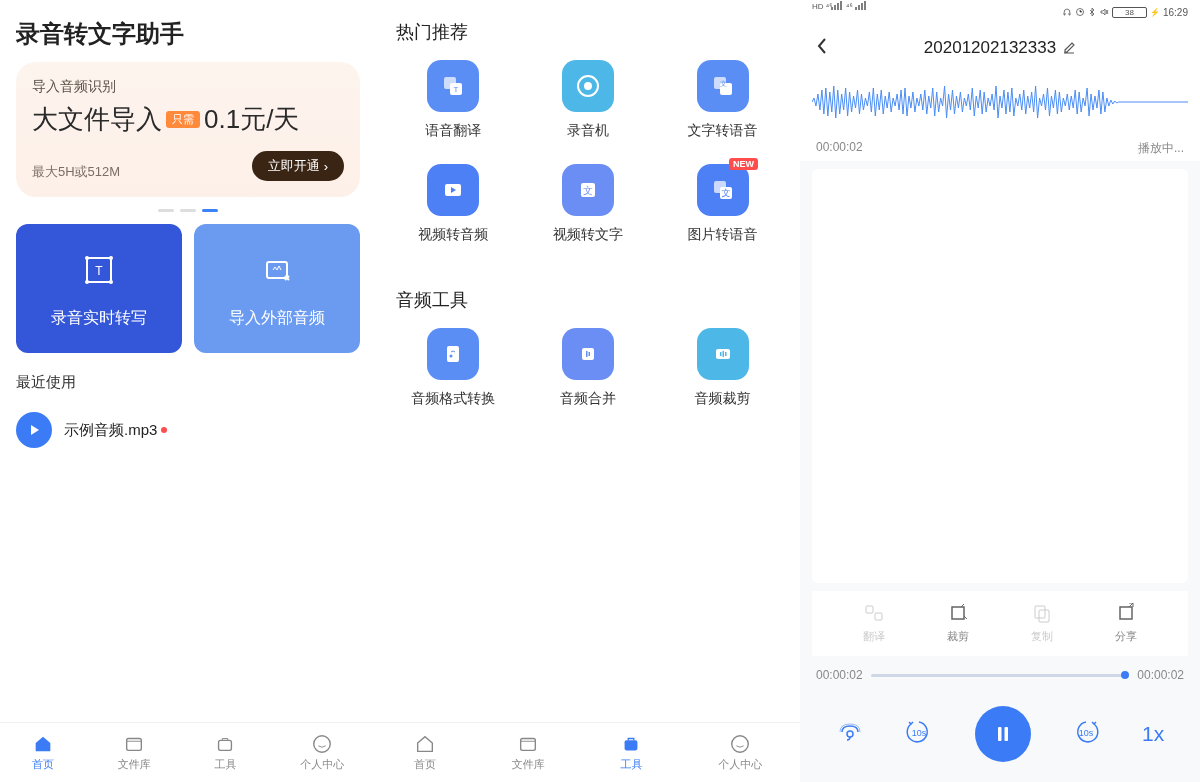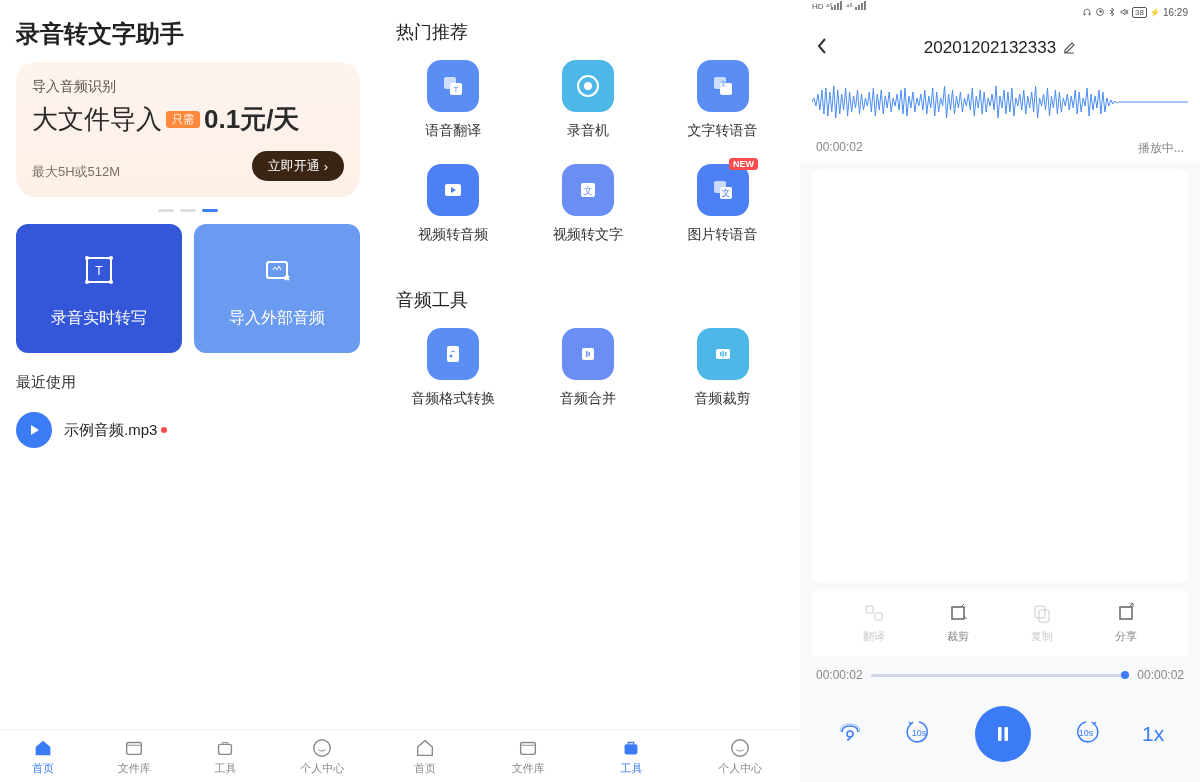--- a/index.html
+++ b/index.html
@@ -9,21 +9,21 @@
 .panel2 { width: 424px; }
 .panel3 { width: 400px; background: #f8f9fb; }
 
 
 .p1-title { font-size: 24px; font-weight: 600; padding: 18px 16px 12px; color: #222; }
 .promo-card { margin: 0 16px; background: linear-gradient(180deg, #fdf4ee 0%, #fdf0e8 100%); border-radius: 20px; padding: 16px; position: relative; overflow: hidden; }
 .promo-sub { font-size: 14px; color: #5a5148; }
 .promo-main { display: flex; align-items: center; margin-top: 6px; }
 .promo-big { font-size: 26px; font-weight: 500; color: #2a2a2a; }
 .promo-tag { background: #ff8a3c; color: #fff; font-size: 11px; padding: 1px 6px; border-radius: 3px; margin-left: 4px; }
-.promo-price { font-size: 26px; font-weight: 700; color: #2a2a2a; margin-left: 4px; }
+.promo-price { font-size: 26px; font-weight: 400; color: #2a2a2a; margin-left: 4px; }
 .promo-bottom { display: flex; justify-content: space-between; align-items: flex-end; margin-top: 14px; }
 .promo-limit { font-size: 13px; color: #7a6f64; }
 .promo-btn { background: #3a2414; color: #fff; border-radius: 16px; padding: 6px 16px; font-size: 13px; display: flex; align-items: center; gap: 4px; }
 .dots { display: flex; justify-content: center; gap: 6px; margin: 12px 0; }
 .dot { width: 16px; height: 3px; background: #ddd; border-radius: 2px; }
 .dot.active { background: #3b82f6; }
 .two-cards { display: flex; gap: 12px; padding: 0 16px; }
 .big-card { flex: 1; border-radius: 12px; padding: 24px 0; text-align: center; color: #fff; }
 .big-card.dark { background: #3456d8; }
 .big-card.light { background: #6b9bf0; }
@@ -31,21 +31,21 @@
 .big-card-label { font-size: 16px; }
 .recent-title { font-size: 15px; color: #333; padding: 20px 16px 12px; }
 .file-row { display: flex; align-items: center; padding: 8px 16px; gap: 12px; justify-content: flex-end; }
 .play-circle { width: 36px; height: 36px; background: #3b7cf6; border-radius: 50%; display: flex; align-items: center; justify-content: center; }
 .file-info { flex: 1; }
 .file-name { font-size: 15px; color: #222; display: flex; align-items: center; gap: 4px; }
 .red-dot { width: 6px; height: 6px; background: #ff4d4d; border-radius: 50%; }
 .file-meta { font-size: 12px; color: #999; margin-top: 2px; }
 
 
-.bottom-nav { position: absolute; bottom: 0; left: 0; right: 0; height: 53px; display: flex; justify-content: space-around; align-items: center; border-top: 1px solid #f0f0f0; background: #fff; }
+.bottom-nav { position: absolute; bottom: 0; left: 0; right: 0; height: 60px; display: flex; justify-content: space-around; align-items: center; border-top: 1px solid #f0f0f0; background: #fff; }
 .nav-item { display: flex; flex-direction: column; align-items: center; gap: 2px; color: #888; font-size: 11px; }
 .nav-item.active { color: #3b7cf6; }
 .nav-icon { width: 22px; height: 22px; }
 
 
 .section-title { font-size: 18px; font-weight: 500; padding: 20px 20px 16px; color: #222; }
 .grid { display: flex; flex-wrap: wrap; padding: 0 10px; }
 .grid-item { width: 33.33%; text-align: center; margin-bottom: 24px; position: relative; }
 .grid-icon { width: 52px; height: 52px; border-radius: 14px; margin: 0 auto 10px; display: flex; align-items: center; justify-content: center; }
 .grid-label { font-size: 14px; color: #333; }
@@ -316,21 +316,21 @@
       <svg width="10" height="10" viewBox="0 0 10 10">
           <circle cx="5" cy="5" r="3.5" fill="none" stroke="#555" stroke-width="0.8"></circle>
           <path d="M5 3 V5 H7" stroke="#555" stroke-width="0.8"></path>
         </svg>
       <svg width="8" height="10" viewBox="0 0 8 10">
           <path d="M4 1 L6 3 L2 7 M2 3 L6 7 L4 9 V1" stroke="#555" fill="none" stroke-width="0.8"></path>
         </svg>
       <svg width="10" height="10" viewBox="0 0 10 10">
           <path d="M2 4 H4 L6 2 V8 L4 6 H2 Z M7 3 L9 7 M9 3 L7 7" stroke="#555" fill="none" stroke-width="0.8"></path>
         </svg>
-      <span style="border:0.5px solid #555;border-radius:2px;padding:0 2px;font-size:8px;">38</span>
+      <span style="border:0.5px solid #555;border-radius:2px;padding:0 12px;font-size:8px;">38</span>
       <span style="font-size:8px;">⚡</span>
       <span>16:29</span>
     </span>
   </div>
   <div class="p3-header">
     <div class="back-btn">
       <svg width="12" height="18" viewBox="0 0 12 18">
           <path d="M9 2 L3 9 L9 16" stroke="#333" stroke-width="2" fill="none"></path>
         </svg>
     </div>

